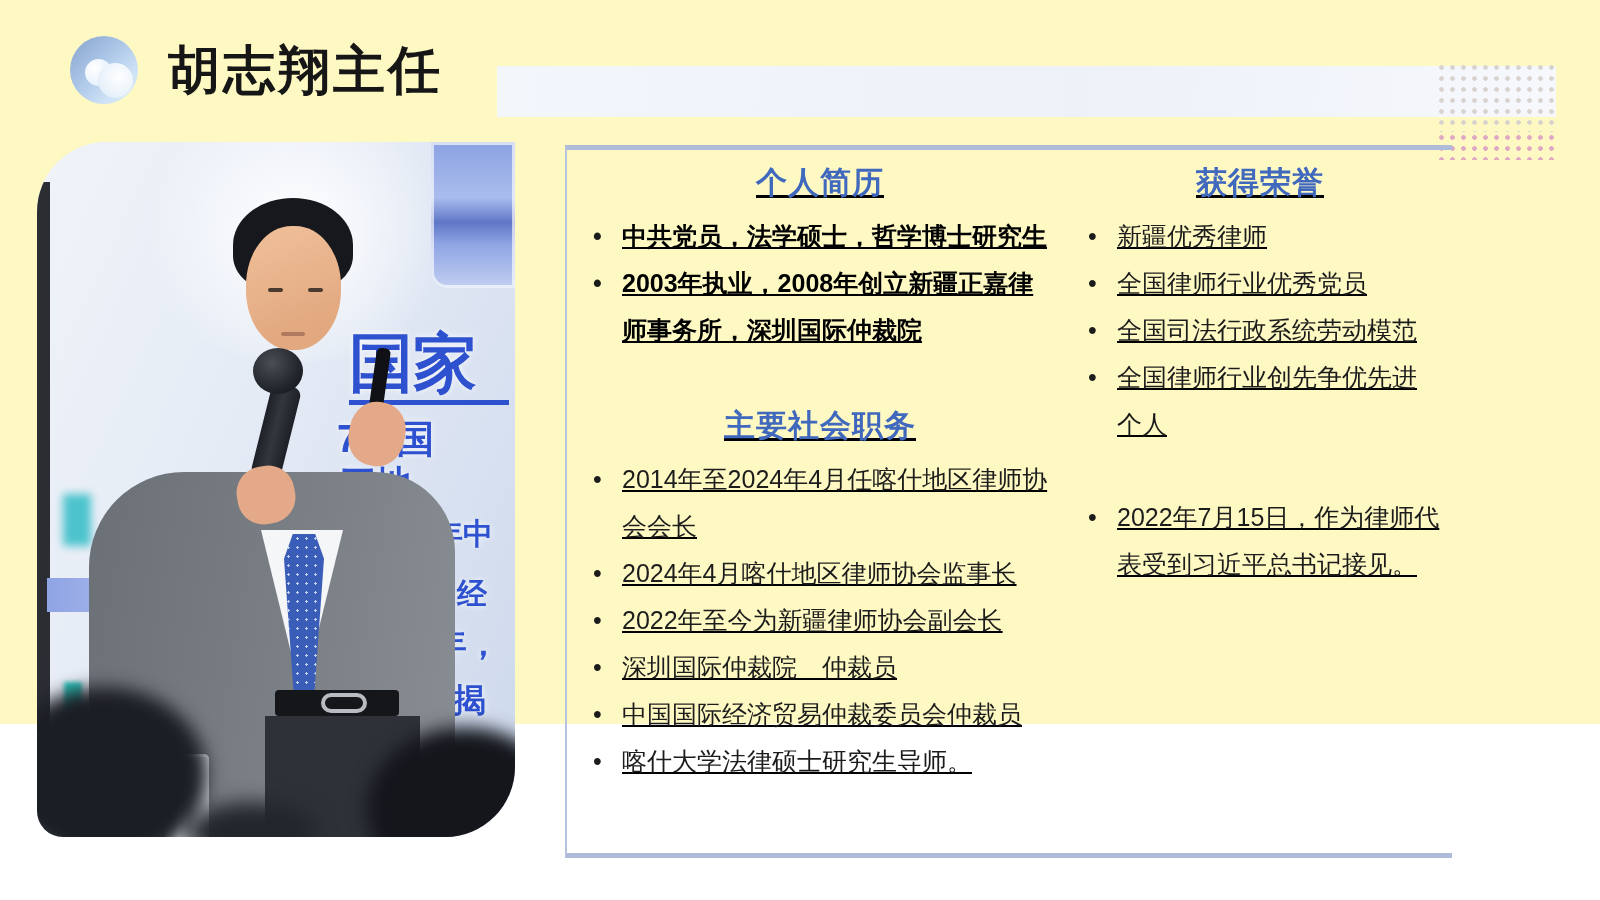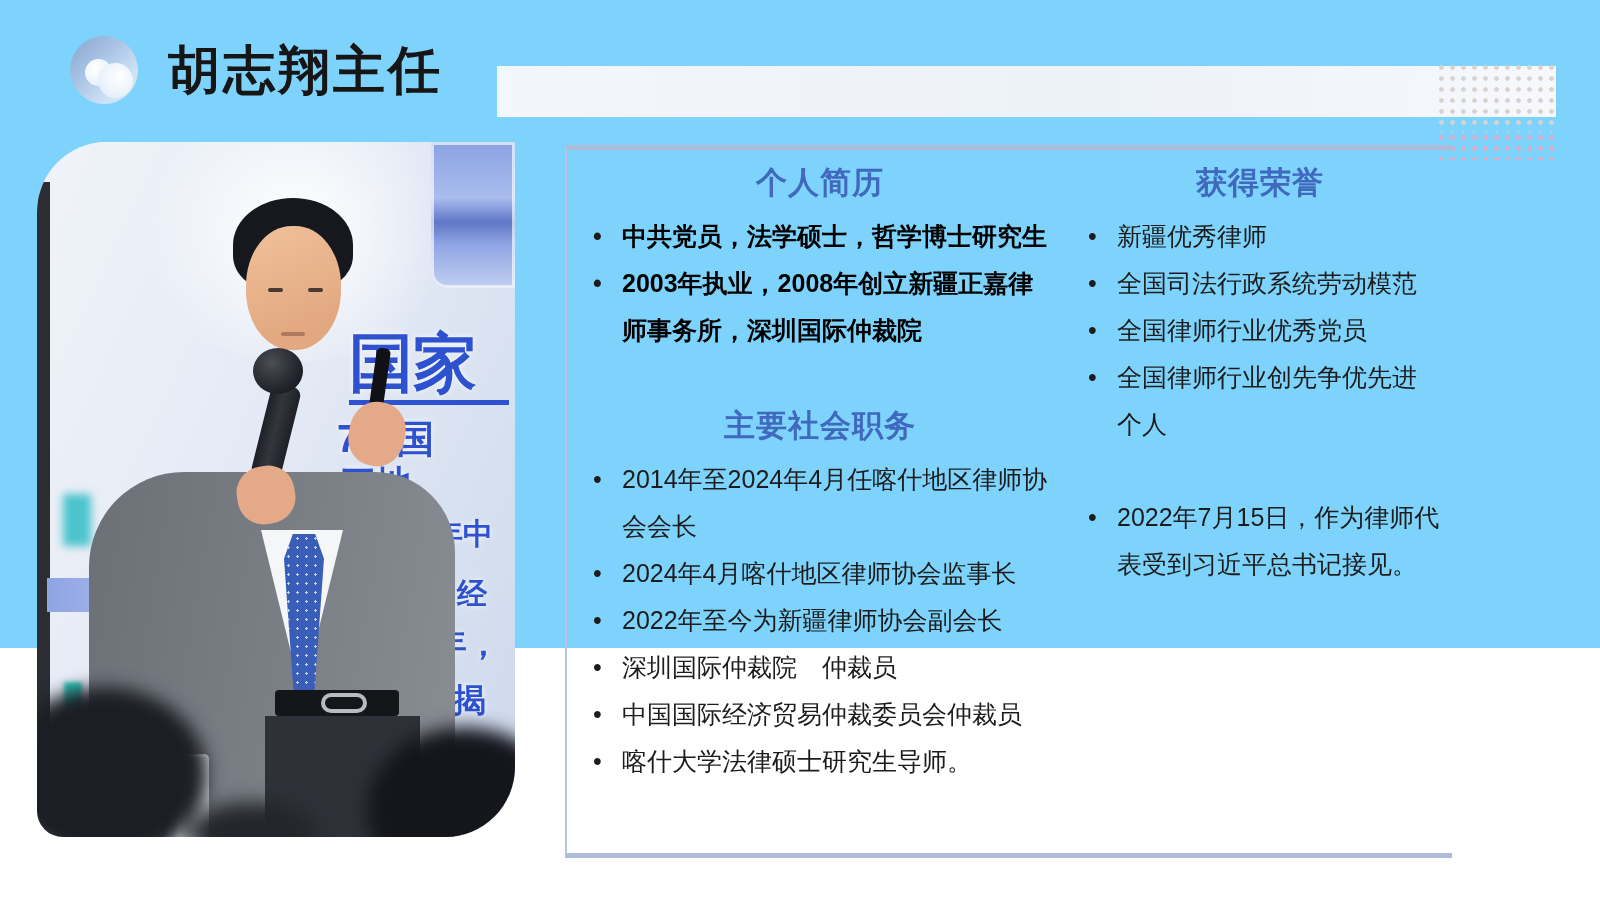--- a/index.html
+++ b/index.html
@@ -1,18 +1,18 @@
 <!DOCTYPE html>
 <html><head>
 <meta charset="utf-8">
 <style>
   html,body{margin:0;padding:0;background:#ffffff;}
   body{width:1600px;height:900px;overflow:hidden;
        font-family:"Liberation Sans","DejaVu Sans",sans-serif;}
-  .slide{position:relative;width:1600px;height:648px;background:#7dd3fc;}
+  .slide{position:relative;width:1600px;height:724px;background:#fef9c3;}
 
   
   .logo{position:absolute;left:68px;top:34px;width:72px;height:72px;}
   .logo .disc{position:absolute;inset:2px;border-radius:50%;
     background:linear-gradient(135deg,#86a3cb 0%,#a9c4e6 40%,#cfe3f6 75%,#dceafa 100%);}
   .logo .hole1{position:absolute;left:17px;top:25px;width:27px;height:27px;border-radius:50%;
     background:radial-gradient(circle at 35% 35%,#ffffff 0%,#eaf3fc 60%,rgba(255,255,255,.35) 100%);}
   .logo .hole2{position:absolute;left:30px;top:29px;width:35px;height:35px;border-radius:50%;
     background:radial-gradient(circle at 60% 40%,#ffffff 0%,#e6f0fa 70%,rgba(255,255,255,.3) 100%);}
   .title{position:absolute;left:168px;top:40px;margin:0;font-size:52px;line-height:60px;
@@ -84,21 +84,21 @@
     background:linear-gradient(90deg,#9aa0a8 0%,#eaeef2 30%,#b8bec6 55%,#dadee4 100%);
     border-top:3px solid #f2f5f8;}
   .blob{border-radius:50%;filter:blur(9px);}
   .blob-1{left:-35px;top:545px;width:205px;height:175px;background:#1b1e24;}
   .blob-2{left:330px;top:585px;width:195px;height:165px;background:#14161c;}
   .blob-3{left:150px;top:660px;width:130px;height:60px;background:#23262c;filter:blur(10px);}
 
   
   .panel-border{position:absolute;left:565px;top:145px;width:887px;height:713px;box-sizing:border-box;
     border-top:5px solid #aebcd9;border-bottom:5px solid #aebcd9;border-left:2px solid #b6c4de;}
-  .col{position:absolute;top:163px;}
+  .col{position:absolute;top:163px;text-decoration:underline;}
   .col-left{left:585px;width:470px;}
   .col-right{left:1080px;width:360px;}
   .sec-h{margin:0;font-size:31px;line-height:40px;font-weight:700;color:#4069be;
     text-align:center;letter-spacing:1px;}
   .sec-h.mt{margin-top:52px;}
   ul.items{list-style:none;margin:10px 0 0 0;padding:0;}
   ul.items.mt{margin-top:46px;}
   .item{position:relative;padding-left:37px;font-size:25px;line-height:47px;color:#1c1c1c;}
   .item::before{content:"\2022";position:absolute;left:8px;top:0;color:#1c1c1c;}
   ul.bold .item{font-weight:700;color:#000000;}
@@ -177,22 +177,22 @@
       <li class="item">深圳国际仲裁院　仲裁员</li>
       <li class="item">中国国际经济贸易仲裁委员会仲裁员</li>
       <li class="item">喀什大学法律硕士研究生导师。</li>
     </ul>
   </div>
 
   <div class="col col-right">
     <h2 class="sec-h">获得荣誉</h2>
     <ul class="items">
       <li class="item">新疆优秀律师</li>
+      <li class="item">全国律师行业优秀党员</li>
       <li class="item">全国司法行政系统劳动模范</li>
-      <li class="item">全国律师行业优秀党员</li>
       <li class="item">全国律师行业创先争优先进个人</li>
     </ul>
     <ul class="items mt">
       <li class="item">2022年7月15日，作为律师代表受到习近平总书记接见。</li>
     </ul>
   </div>
 
 </div>
 
 </body></html>

